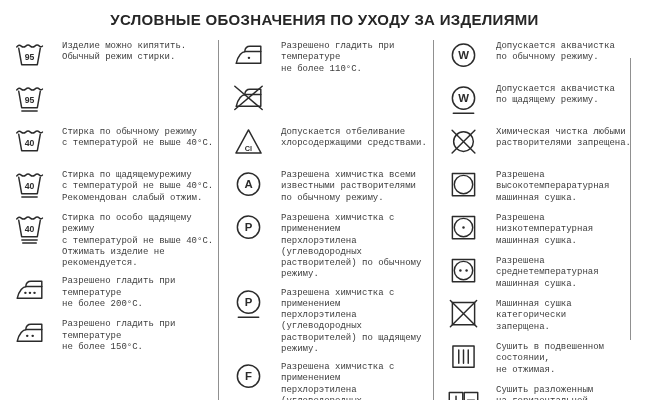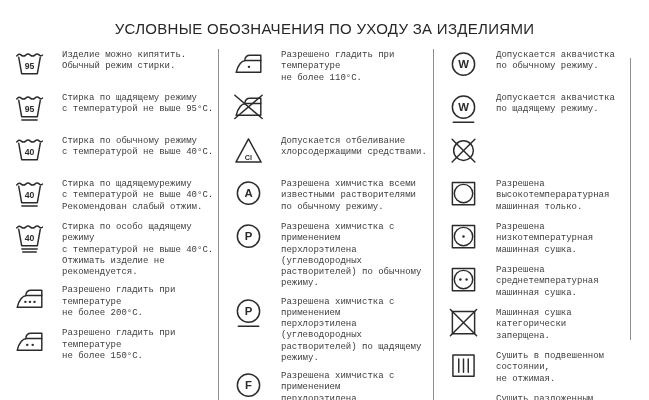--- a/index.html
+++ b/index.html
@@ -1,18 +1,18 @@
 <!DOCTYPE html>
 <html style="--background: #ffffff; --title: #262626; --text: #3d3d3d; --icon: #2b2b2b; --divider: #909090;"><head>
 <meta charset="utf-8">
 <style>
   html,body{margin:0;padding:0;background:var(--background,#fff);}
   .page{position:relative;width:649px;height:400px;background:var(--background,#fff);
         font-family:"Liberation Sans",sans-serif;overflow:hidden;}
-  .title{margin:0;padding-top:20px;text-align:center;font-size:15px;font-weight:normal;
+  .title{margin:0;padding-top:11px;text-align:center;font-size:15px;font-weight:bold;
          color:var(--title,#262626);letter-spacing:.3px;}
   .cols{display:flex;margin:12px 9px 0 8px;}
   .col{box-sizing:border-box;padding-left:14px;}
   .col-1{flex:0 0 211px;padding-left:6px;border-right:1px solid var(--divider,#909090);}
   .col-2{flex:0 0 215px;border-right:1px solid var(--divider,#909090);}
   .col-3{flex:1;}
   .row{display:flex;align-items:flex-start;margin-bottom:6px;}
   .icon-cell{flex:0 0 48px;}
   .desc{font-size:9px;line-height:1.25;color:var(--text,#3d3d3d);white-space:pre-line;
         padding-top:1px;padding-right:4px;font-family:Liberation Mono, monospace;}
@@ -35,22 +35,20 @@
           <div class="desc">Изделие можно кипятить.
 Обычный режим стирки.</div>
         </div>
         <div class="row">
           <div class="icon-cell"><svg width="31" height="33" viewBox="0 0 34 36" fill="none" stroke="var(--icon,#2b2b2b)" stroke-width="1.6" stroke-linecap="round" stroke-linejoin="round">
               <path d="M3 7.6 Q5.4 4.4 7.9 6.6 Q10.4 8.8 12.9 6.6 Q15.4 4.4 17.9 6.6 Q20.4 8.8 22.9 6.6 Q25.4 4.4 27.9 6.6 Q29.8 8.2 31.2 6.6"></path>
               <path d="M5.2 9 L8.4 27 L25.6 27 L28.8 9"></path>
               <text x="17" y="21.5" font-size="9.5" font-weight="bold" text-anchor="middle" fill="var(--icon,#2b2b2b)" stroke="none" font-family="&quot;Liberation Sans&quot;,sans-serif">95</text>
               <line x1="8.6" y1="30.6" x2="25.4" y2="30.6"></line>
             </svg></div>
-          <div class="desc">Стирка по щадящему режиму
-с температурой не выше 95°С.</div>
         </div>
         <div class="row">
           <div class="icon-cell"><svg width="31" height="33" viewBox="0 0 34 36" fill="none" stroke="var(--icon,#2b2b2b)" stroke-width="1.6" stroke-linecap="round" stroke-linejoin="round">
               <path d="M3 7.6 Q5.4 4.4 7.9 6.6 Q10.4 8.8 12.9 6.6 Q15.4 4.4 17.9 6.6 Q20.4 8.8 22.9 6.6 Q25.4 4.4 27.9 6.6 Q29.8 8.2 31.2 6.6"></path>
               <path d="M5.2 9 L8.4 27 L25.6 27 L28.8 9"></path>
               <text x="17" y="21.5" font-size="9.5" font-weight="bold" text-anchor="middle" fill="var(--icon,#2b2b2b)" stroke="none" font-family="&quot;Liberation Sans&quot;,sans-serif">40</text>
             </svg></div>
           <div class="desc">Стирка по обычному режиму
 с температурой не выше 40°С.</div>
         </div>
@@ -178,28 +176,30 @@
               <line x1="5.8" y1="33" x2="28.2" y2="33"></line>
             </svg></div>
           <div class="desc">Допускается аквачистка
 по щадящему режиму.</div>
         </div>
         <div class="row">
           <div class="icon-cell"><svg width="31" height="33" viewBox="0 0 34 36" fill="none" stroke="var(--icon,#2b2b2b)" stroke-width="1.6" stroke-linecap="round" stroke-linejoin="round">
               <circle cx="17" cy="17" r="10.8"></circle>
               <path d="M4.5 4.5 L29.5 29.5 M29.5 4.5 L4.5 29.5"></path>
             </svg></div>
+          <div class="desc">Химическая чистка любыми
+растворителями запрещена.</div>
         </div>
         <div class="row">
           <div class="icon-cell"><svg width="31" height="33" viewBox="0 0 34 36" fill="none" stroke="var(--icon,#2b2b2b)" stroke-width="1.6" stroke-linecap="round" stroke-linejoin="round">
               <rect x="4.8" y="4.8" width="24.4" height="24.4"></rect>
               <circle cx="17" cy="17" r="10.1"></circle>
             </svg></div>
           <div class="desc">Разрешена высокотемпераратурная
-машинная только.</div>
+машинная сушка.</div>
         </div>
         <div class="row">
           <div class="icon-cell"><svg width="31" height="33" viewBox="0 0 34 36" fill="none" stroke="var(--icon,#2b2b2b)" stroke-width="1.6" stroke-linecap="round" stroke-linejoin="round">
               <rect x="4.8" y="4.8" width="24.4" height="24.4"></rect>
               <circle cx="17" cy="17" r="10.1"></circle>
               <circle cx="17" cy="17" r="1.35" fill="var(--icon,#2b2b2b)" stroke="none"></circle>
             </svg></div>
           <div class="desc">Разрешена низкотемпературная
 машинная сушка.</div>
         </div>

